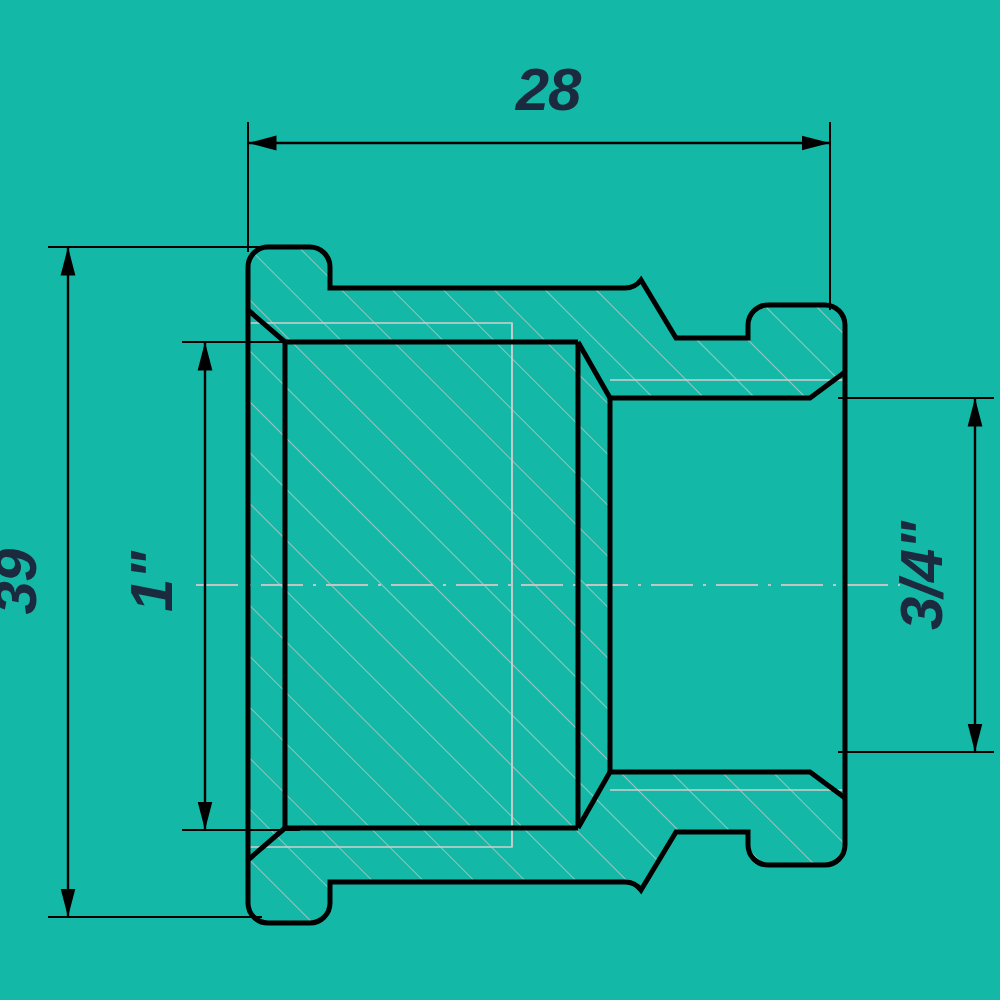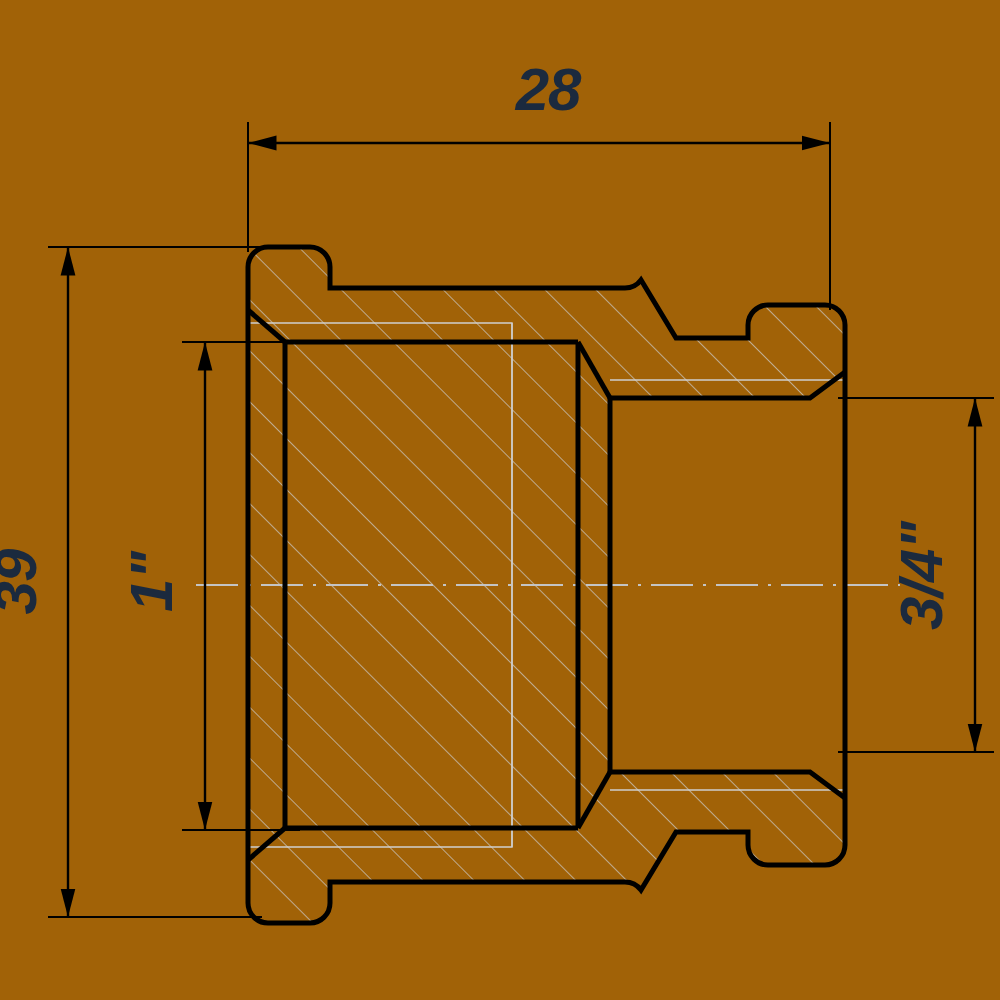--- a/index.html
+++ b/index.html
@@ -1,19 +1,19 @@
 <!DOCTYPE html>
 <html><head>
 <meta charset="utf-8">
 <title>Technical Drawing</title>
 <style>
   html,body{margin:0;padding:0;background:#ffffff;}
   body{width:1000px;height:1000px;overflow:hidden;
        font-family:"Liberation Sans", sans-serif;}
-  #stage{position:relative;width:1000px;height:1000px;background:#a16207;}
+  #stage{position:relative;width:1000px;height:1000px;background:#14b8a6;}
   #stage svg{position:absolute;left:0;top:0;}
   .dimtext{
     font-family:"Liberation Sans", sans-serif;
     font-weight:bold;
     font-style:italic;
     font-size:60px;
     letter-spacing:-1px;
   }
 </style>
 </head>

